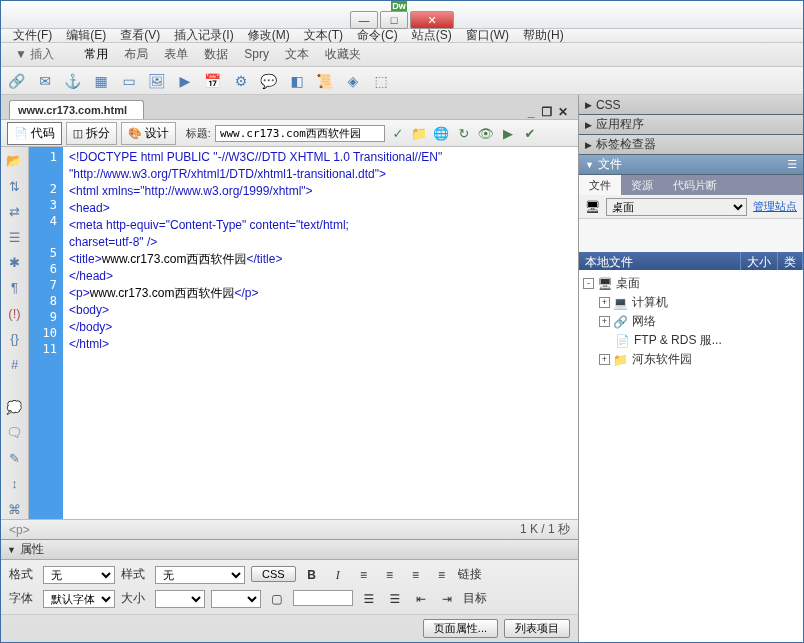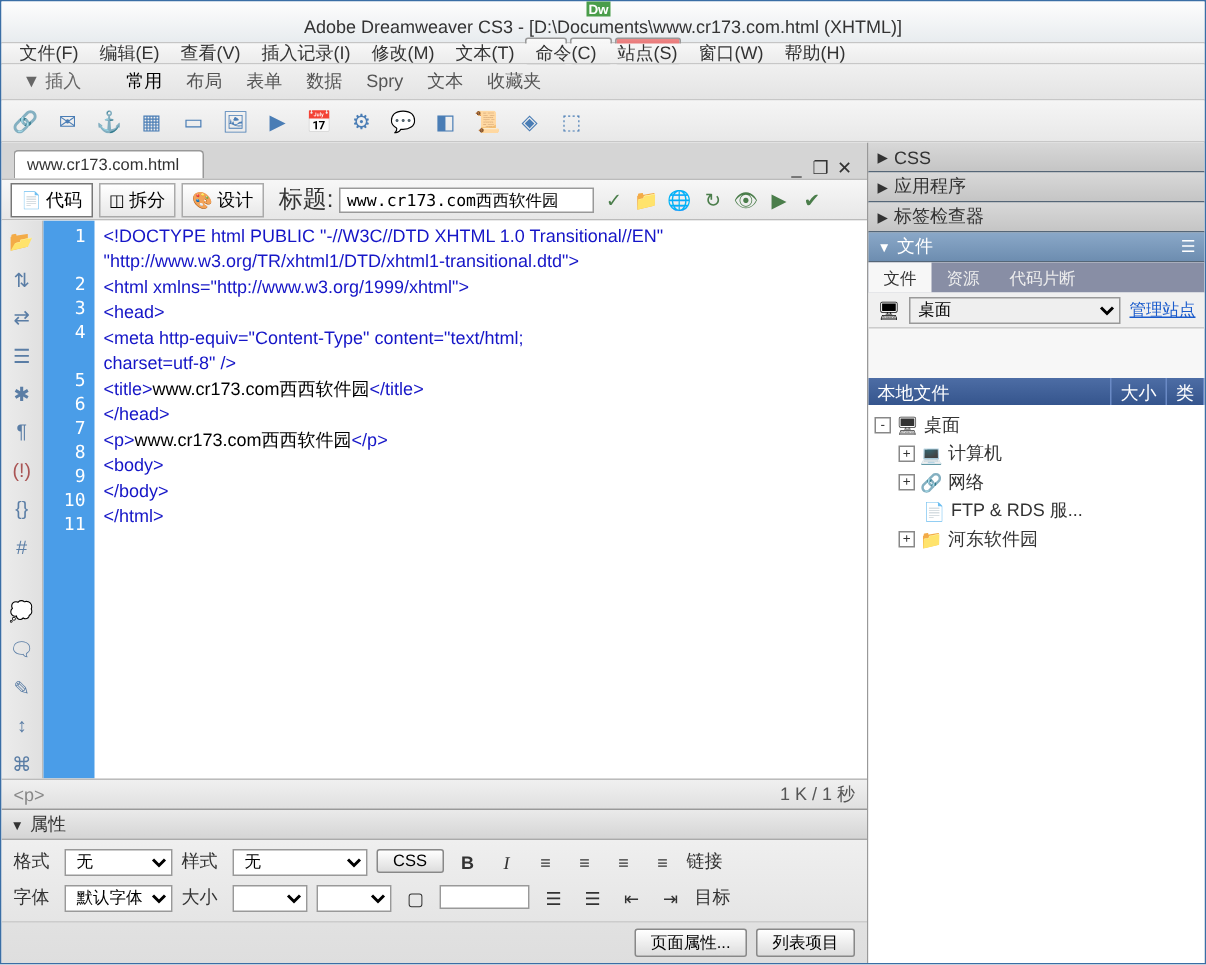--- a/index.html
+++ b/index.html
@@ -15,29 +15,29 @@
 .menuitem { padding: 2px 6px; cursor: pointer; color: #333; }
 .watermark { position: absolute; top: 6px; left: 6px; font-size: 32px; color: rgba(60,150,230,0.35); font-weight: bold; pointer-events: none; z-index: 50; font-family: KaiTi, serif; }
 .inserttabs { height: 24px; background: linear-gradient(#f0f0f0,#e4e4e4); display: flex; align-items: center; padding: 0 6px; border-bottom: 1px solid #c7c7c7; }
 .inserttabs span { padding: 3px 8px; cursor: pointer; color: #555; }
 .inserttabs span.active { color: #000; }
 .inserttabs .drop { color: #666; margin-right: 6px; }
 .toolbar { height: 28px; background: linear-gradient(#f5f5f5,#e8e8e8); display: flex; align-items: center; padding: 0 6px; gap: 8px; border-bottom: 1px solid #c7c7c7; }
 .tbicon { width: 20px; height: 20px; display: inline-flex; align-items: center; justify-content: center; cursor: pointer; color: #4a7db5; font-size: 14px; }
 .body { flex: 1; display: flex; overflow: hidden; }
 .left { flex: 1; display: flex; flex-direction: column; background: #e8e8e8; overflow: hidden; }
-.doctab { height: 24px; display: flex; align-items: flex-end; padding: 0 8px; background: #d5d5d5; }
+.doctab { height: 24px; display: flex; align-items: flex-end; padding: 0 8px; background: #d5d5d5; font-weight: bold; }
 .doctab .tab { background: #fff; border: 1px solid #999; border-bottom: none; padding: 3px 16px 3px 8px; font-size: 11px; border-radius: 3px 3px 0 0; color: #333; cursor: pointer; }
 .doctab .spacer { flex: 1; }
 .doctab .docbtns { display: flex; gap: 2px; font-size: 10px; }
 .doctab .docbtns span { width: 14px; height: 14px; display: inline-flex; align-items: center; justify-content: center; cursor: pointer; color: #333; }
 .doctoolbar { height: 28px; background: linear-gradient(#f7f7f7,#e7e7e7); display: flex; align-items: center; padding: 0 6px; gap: 4px; border-bottom: 1px solid #bbb; border-top: 1px solid #bbb; }
 .viewbtn { padding: 2px 6px; border: 1px solid #aaa; background: linear-gradient(#fff,#e8e8e8); cursor: pointer; font-size: 11px; display: inline-flex; align-items: center; gap: 3px; }
 .viewbtn.active { background: #fff; border-color: #777; }
-.titlelabel { margin-left: 6px; font-size: 16px; color: #333; }
+.titlelabel { margin-left: 6px; font-size: 11px; color: #333; }
 .titleinput { border: 1px solid #999; padding: 1px 4px; font-size: 11px; width: 170px; font-family: monospace; }
 .smicon { width: 18px; height: 18px; display: inline-flex; align-items: center; justify-content: center; cursor: pointer; color: #4a7d4a; font-size: 13px; }
 .editor { flex: 1; display: flex; background: #fff; overflow: hidden; }
 .sidebar-tools { width: 28px; background: linear-gradient(to right,#ececec,#e0e0e0); border-right: 1px solid #bbb; display: flex; flex-direction: column; align-items: center; padding-top: 4px; gap: 6px; }
 .stool { width: 20px; height: 20px; display: flex; align-items: center; justify-content: center; cursor: pointer; color: #5a7da5; font-size: 13px; }
 .gutter { width: 34px; background: #4a9de8; color: #fff; text-align: right; padding: 2px 6px 2px 0; font-family: Consolas, monospace; font-size: 12px; line-height: 16px; }
 .code { flex: 1; padding: 2px 6px; font-family: Consolas, "Courier New", monospace; font-size: 12px; line-height: 16px; white-space: pre; overflow: auto; }
 .code .tag { color: #1515c7; }
 .code .text { color: #000; }
 .statusbar { height: 20px; background: linear-gradient(#f0f0f0,#e0e0e0); border-top: 1px solid #bbb; display: flex; align-items: center; padding: 0 8px; font-size: 11px; color: #555; }
@@ -78,21 +78,20 @@
 .tree-row .ficon { width: 16px; height: 14px; display: inline-flex; align-items: center; justify-content: center; font-size: 12px; }
 .indent1 { padding-left: 18px; }
 </style>
 </head>
 <body>
 
 <div class="window">
 
   <div class="titlebar">
     <span class="icon">Dw</span>
-    <span class="title">Adobe Dreamweaver CS3 - [D:\Documents\www.cr173.com.html (XHTML)]</span>
     <div class="winbtns">
       <div class="winbtn">—</div>
       <div class="winbtn">□</div>
       <div class="winbtn close">✕</div>
     </div>
   </div>
 
   <div class="menubar" id="menubar">
       <span class="menuitem">文件(F)</span>
       <span class="menuitem">编辑(E)</span>

